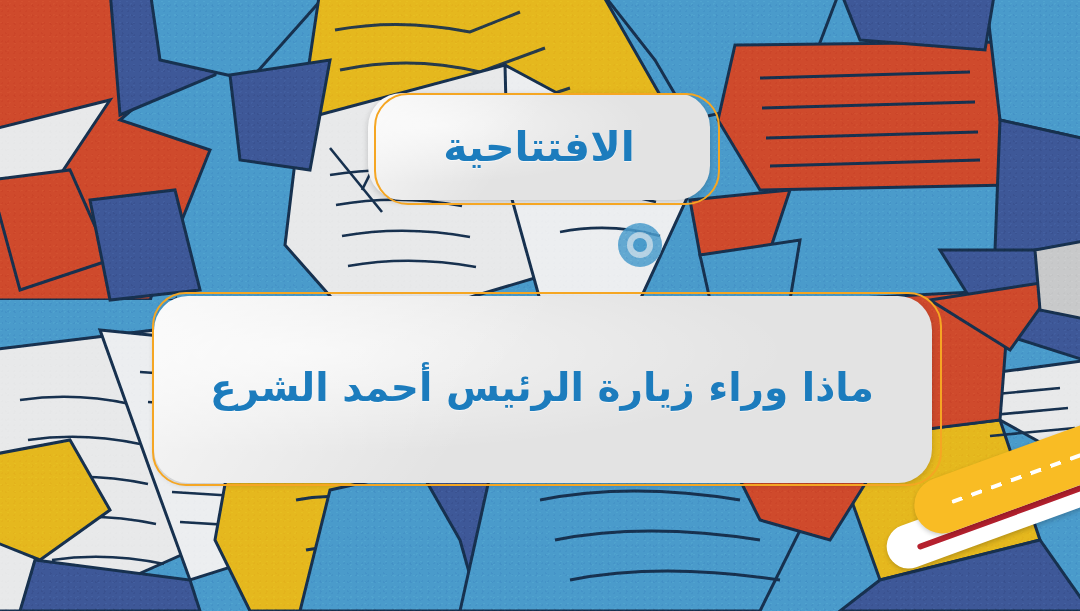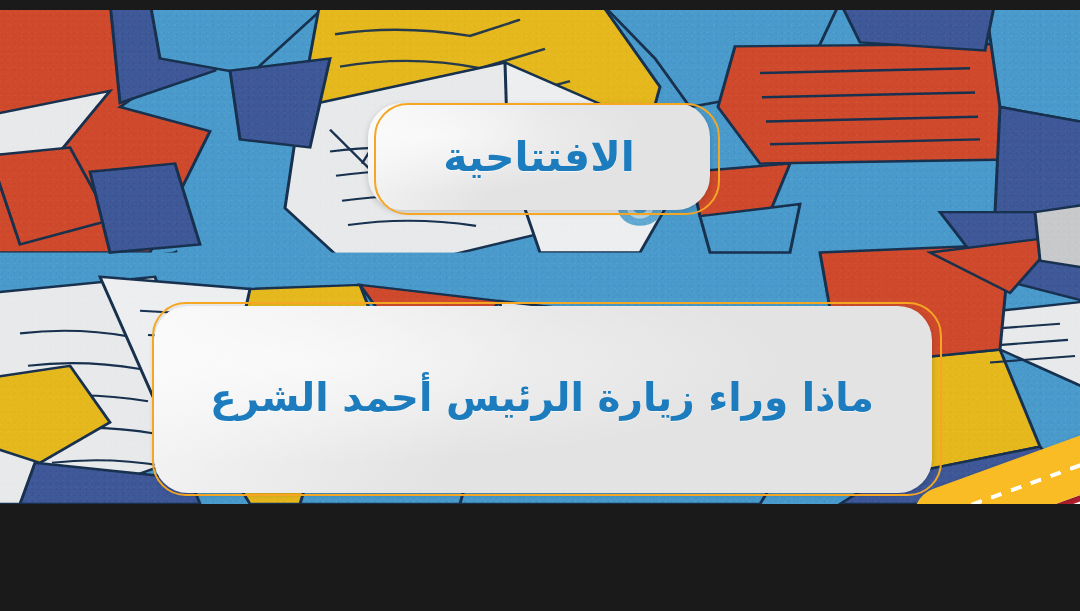--- a/index.html
+++ b/index.html
@@ -4,25 +4,24 @@
 <title>الافتتاحية</title>
 <style>
   html, body {
     margin: 0;
     padding: 0;
     background: #1a1a1a;
   }
   .stage {
     position: relative;
     width: 1080px;
-    height: 494px;
+    height: 611px;
     overflow: hidden;
     font-family: "DejaVu Sans", "Liberation Sans", sans-serif;
     background: #3f87bd;
-    margin-top: 10px;
   }
 
   
   .bg {
     position: absolute;
     inset: 0;
     z-index: 0;
   }
   .bg svg { display: block; width: 100%; height: 100%; }
 

